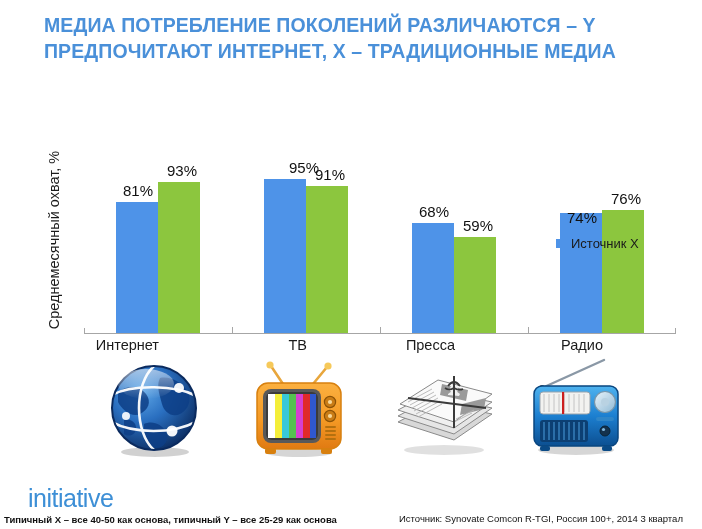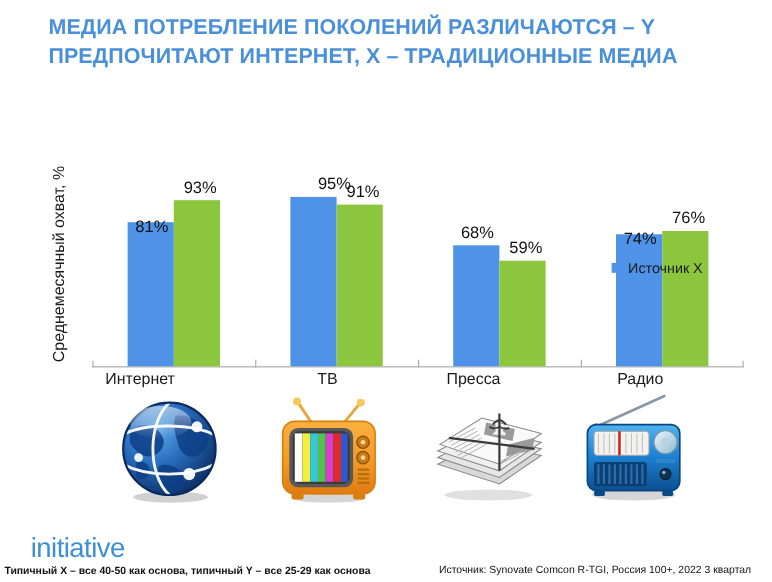--- a/index.html
+++ b/index.html
@@ -195,21 +195,21 @@
     <div class="axis-end" style="left:591px;"></div>
     <div class="axis-tick" style="left:148px;"></div>
     <div class="axis-tick" style="left:296px;"></div>
     <div class="axis-tick" style="left:444px;"></div>
 
     <div class="group" style="left:0px; width:148px;">
       <div class="bars">
         <div class="bar x" style="height: 131px;"></div>
         <div class="bar y" style="height: 151px;"></div>
       </div>
-      <div class="dl" style="bottom: 118px; left: 31px; text-align: center;">81%</div>
+      <div class="dl" style="bottom: 134px; left: 31px; text-align: center;">81%</div>
       <div class="dl" style="bottom: 154px; left: 75px;">93%</div>
     </div>
 
     <div class="group" style="left:148px; width:148px;">
       <div class="bars">
         <div class="bar x" style="height: 154px;"></div>
         <div class="bar y" style="height: 147px;"></div>
       </div>
       <div class="dl" style="bottom: 157px; left: 31px; margin-left: 18px;">95%</div>
       <div class="dl" style="bottom: 150px; left: 75px;">91%</div>
@@ -411,13 +411,13 @@
     <rect x="76" y="59" width="18" height="4" rx="2" fill="#2f86c8"></rect>
     <circle cx="85" cy="73" r="5" fill="#14324d" stroke="#0a2336" stroke-width="1"></circle>
     <circle cx="83.5" cy="71.5" r="1.6" fill="#7fb6dd"></circle>
     <rect x="20" y="88" width="10" height="5" rx="2" fill="#0a4a86"></rect>
     <rect x="82" y="88" width="10" height="5" rx="2" fill="#0a4a86"></rect>
   </svg>
 </div>
 
 <div id="logo">initiative</div>
 <div id="footnote">Типичный Х – все 40-50 как основа, типичный Y – все 25-29 как основа</div>
-<div id="source">Источник: Synovate Comcon R-TGI, Россия 100+, 2022 3 квартал</div>
+<div id="source">Источник: Synovate Comcon R-TGI, Россия 100+, 2014 3 квартал</div>
 
 </body></html>

